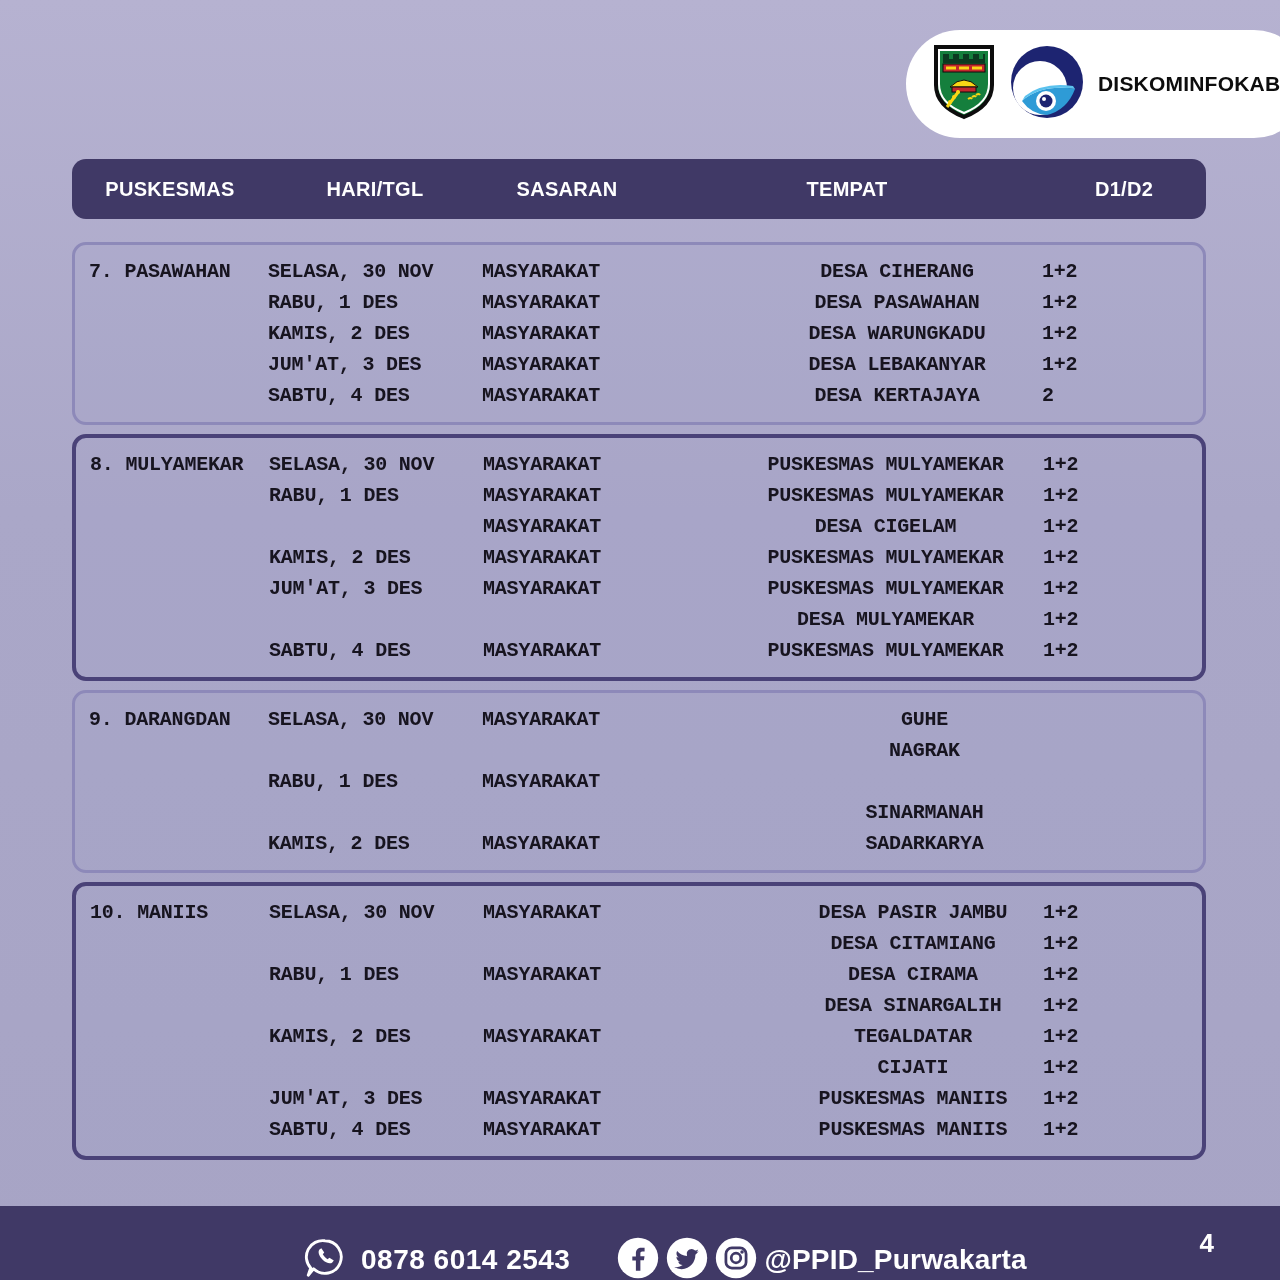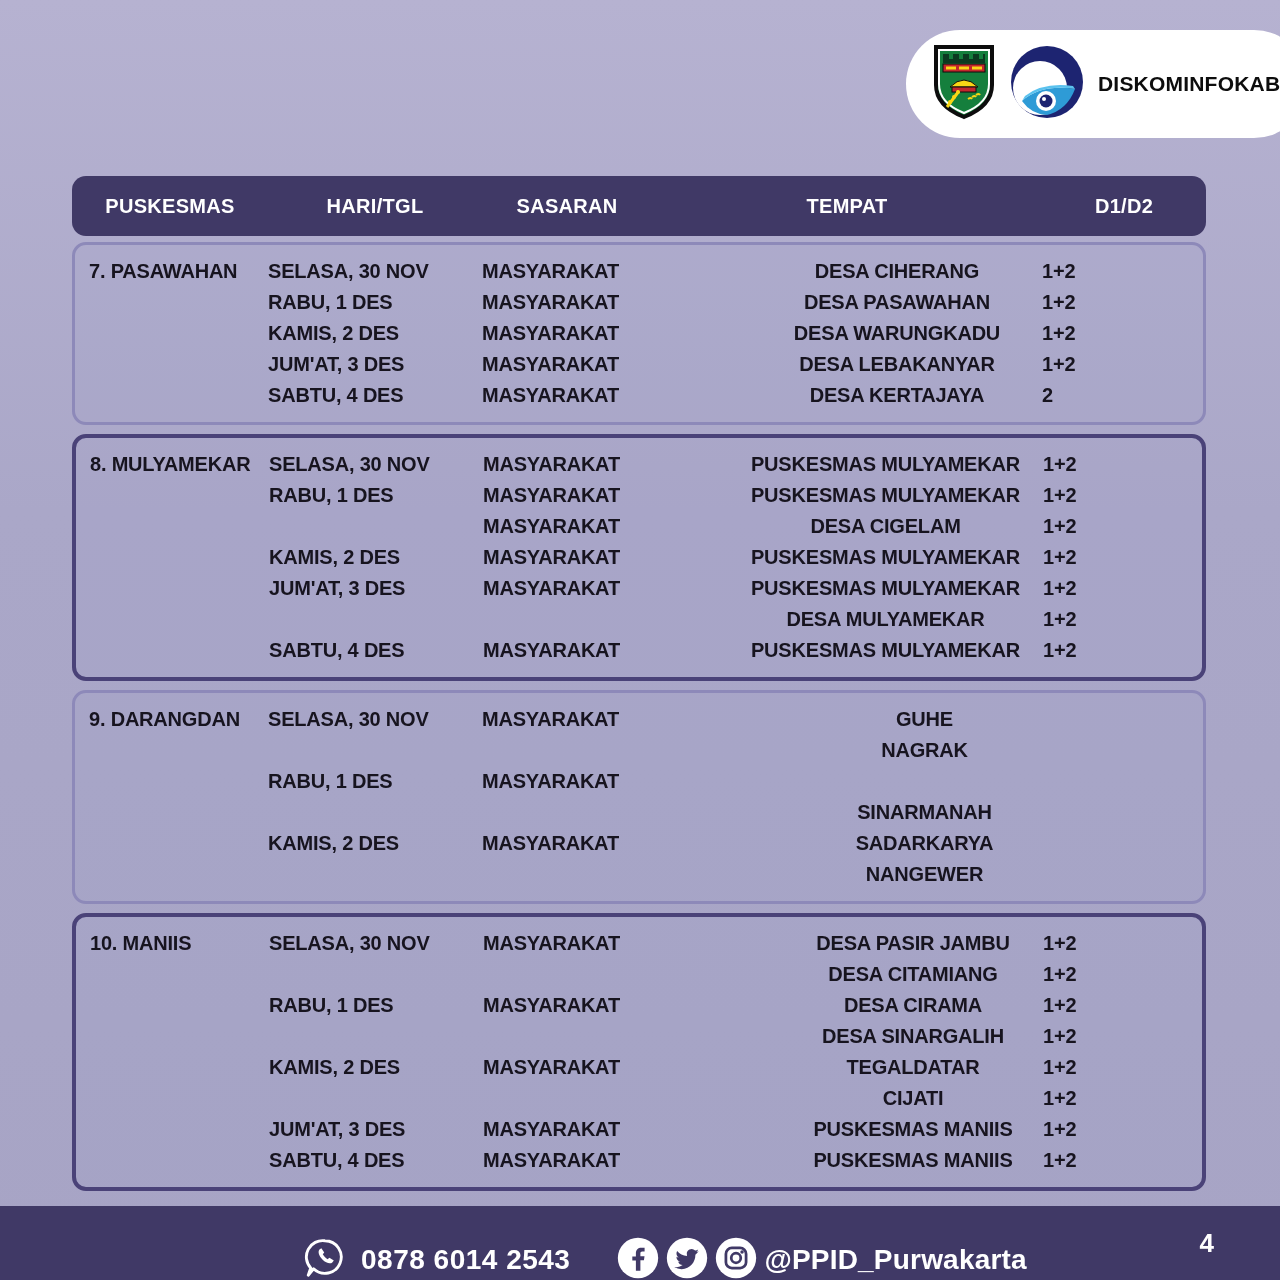--- a/index.html
+++ b/index.html
@@ -19,28 +19,28 @@
     position:absolute;top:30px;left:906px;right:-28px;height:108px;
     background:#ffffff;border-radius:56px;
     display:flex;align-items:center;gap:13px;padding-left:26px;box-sizing:border-box;
   }
   .logo-pill svg{flex:0 0 auto;}
   .logo-text{display:flex;line-height:1.22;
     font-size:21px;color:#0d0d0d;letter-spacing:.2px;}
 
   
   .table-header{
-    position:absolute;left:72px;top:176px;width:1134px;height:60px;
+    position:absolute;left:72px;top:159px;width:1134px;height:60px;
     background:#403966;border-radius:14px;
     display:grid;grid-template-columns:196px 214px 170px 390px 1fr;
     align-items:center;color:#ffffff;font-size:20px;letter-spacing:.3px;
   }
   .table-header span{text-align:center;}
 
-  .table-body{position:absolute;left:72px;top:242px;width:1134px;}
+  .table-body{position:absolute;left:72px;top:242px;width:1134px;font-family:Liberation Mono, monospace;}
   .section{
     border-radius:14px;padding:11px 0;box-sizing:border-box;background:rgba(163,159,197,.18);
   }
   .section + .section{margin-top:9px;}
   .section.border-light{border:3px solid #8d89b9;}
   .section.border-dark{border:4px solid #4a4278;}
 
   .row{
     display:grid;grid-template-columns:193px 214px 170px 390px 1fr;
     height:31px;align-items:center;
@@ -232,27 +232,20 @@
           <div class="cell cell-hari"></div>
           <div class="cell cell-sasaran"></div>
           <div class="cell cell-tempat">SINARMANAH</div>
           <div class="cell cell-dose"></div>
         </div>
         <div class="row">
           <div class="cell cell-puskesmas"></div>
           <div class="cell cell-hari">KAMIS, 2 DES</div>
           <div class="cell cell-sasaran">MASYARAKAT</div>
           <div class="cell cell-tempat">SADARKARYA</div>
-          <div class="cell cell-dose"></div>
-        </div>
-        <div class="row">
-          <div class="cell cell-puskesmas"></div>
-          <div class="cell cell-hari"></div>
-          <div class="cell cell-sasaran"></div>
-          <div class="cell cell-tempat">NANGEWER</div>
           <div class="cell cell-dose"></div>
         </div>
       </div>
       <div class="section border-dark" style="--tempat-indent: 130px;">
         <div class="row">
           <div class="cell cell-puskesmas">10. MANIIS</div>
           <div class="cell cell-hari">SELASA, 30 NOV</div>
           <div class="cell cell-sasaran">MASYARAKAT</div>
           <div class="cell cell-tempat">DESA PASIR JAMBU</div>
           <div class="cell cell-dose">1+2</div>

